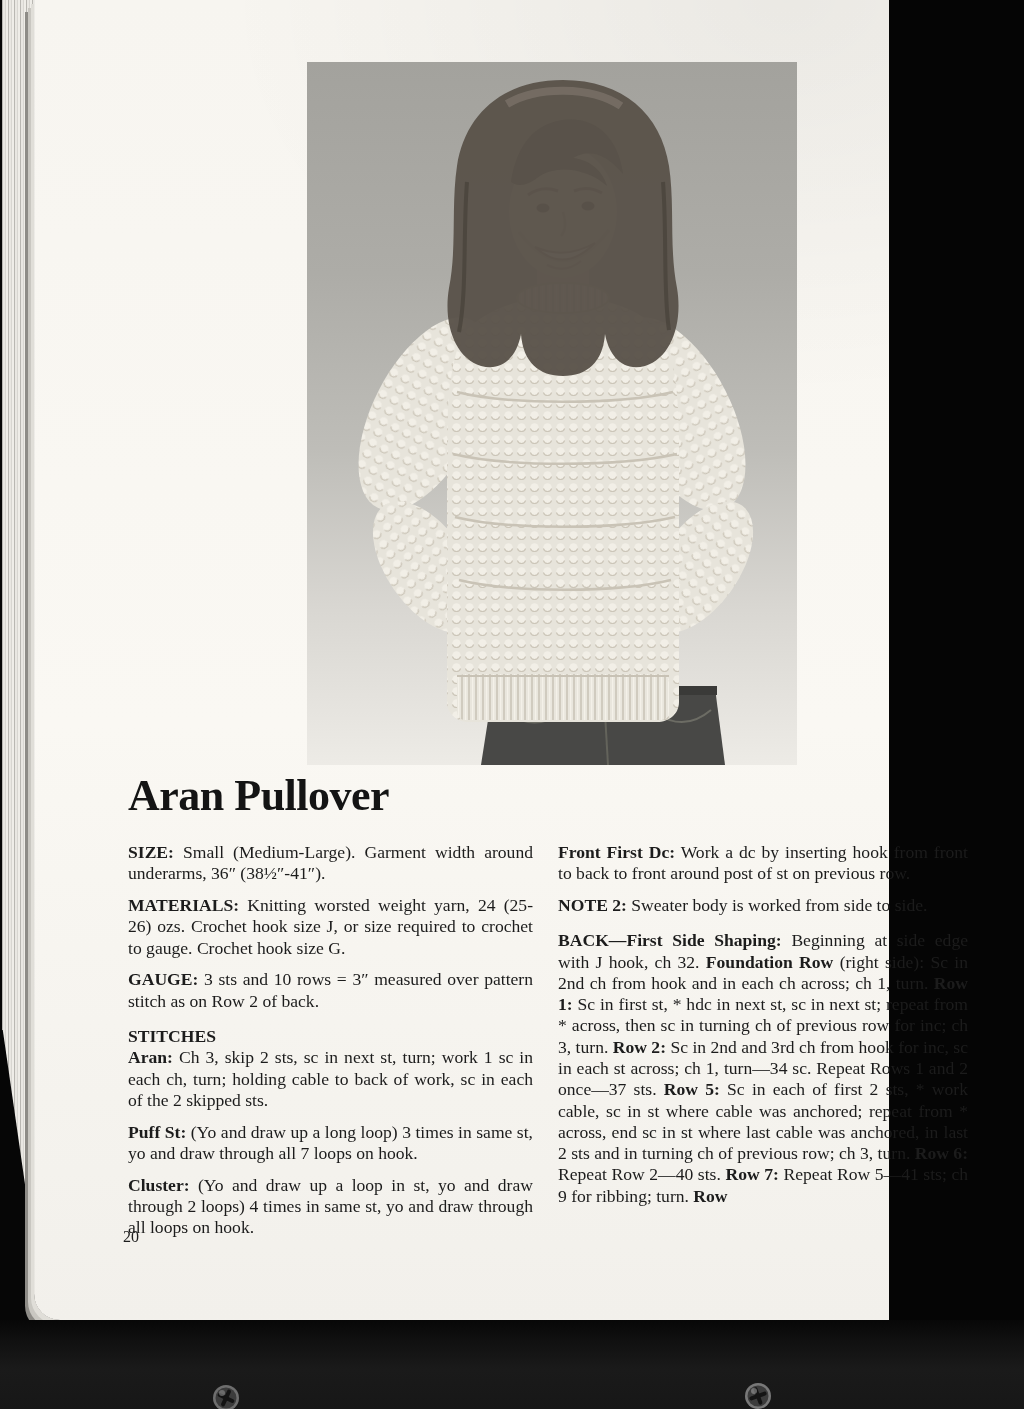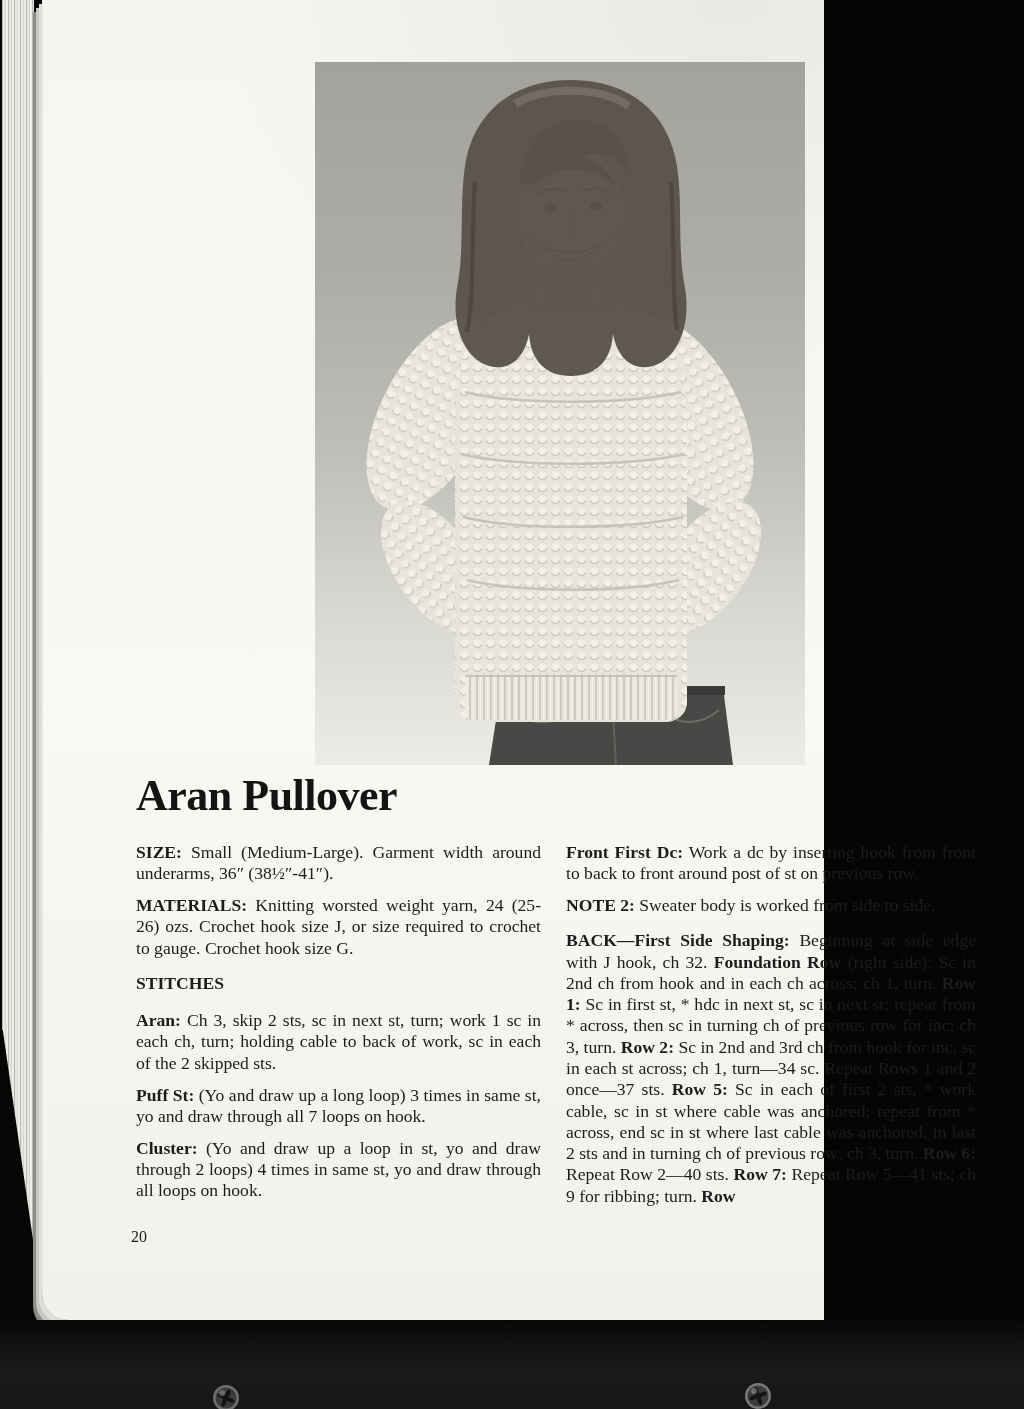--- a/index.html
+++ b/index.html
@@ -17,21 +17,21 @@
       #b9b7b2 0 1px,#e9e7e2 1px 3px,#d8d6d1 3px 4px,#efede8 4px 6px);
     border-bottom-left-radius:22px;
   }
   .left-wedge{
     position:absolute;left:0;top:1030px;width:46px;height:300px;
     background:#060606;
     clip-path:polygon(0 0, 6% 0, 100% 100%, 0 100%);
   }
   
   .page{
-    position:absolute;left:42px;top:0;width:782px;height:1320px;
+    position:absolute;left:34px;top:0;width:855px;height:1320px;
     background:
       radial-gradient(120% 55% at 88% 0%, rgba(0,0,0,0.05), transparent 55%),
       linear-gradient(90deg, rgba(0,0,0,0.045) 0 1px, transparent 1px 100%),
       linear-gradient(180deg,#f7f5f0 0%,#faf8f3 55%,#f2f0eb 100%);
     border-bottom-left-radius:26px;
     box-shadow:-3px 4px 0 #e0ded8, -6px 8px 0 #c9c7c1, -9px 12px 0 #8e8c87;
   }
   
   .deck{
     position:absolute;left:0;right:0;top:1320px;height:89px;
@@ -51,21 +51,21 @@
   }
   
   .columns{
     position:absolute;left:94px;top:842px;width:850px;
     display:flex;gap:25px;
   }
   .col{color:#1c1c1c;font-size:17.6px;line-height:1.21;text-align:justify;}
   .col-left{width:405px;}
   .col-right{width:410px;}
   .col p{margin:0 0 10.5px 0;}
-  .col p.heading{margin-bottom:16px;}
+  .col p.heading{margin-bottom:0;}
   .col p.spaced{margin-top:14px;}
   .col strong{font-weight:700;}
   .page-number{
     position:absolute;left:89px;top:1228px;
     font-size:16px;color:#1c1c1c;
   }
 </style>
 </head>
 <body>
 
@@ -150,20 +150,21 @@
       </g>
     </svg>
   </div>
 
   <div class="title">Aran Pullover</div>
 
   <div class="columns">
     <div class="col col-left">
       <p><strong>SIZE:</strong><span> Small (Medium-Large). Garment width around underarms, 36″ (38½″-41″).</span></p>
       <p><strong>MATERIALS:</strong><span> Knitting worsted weight yarn, 24 (25-26) ozs. Crochet hook size J, or size required to crochet to gauge. Crochet hook size G.</span></p>
+      <p><strong>GAUGE:</strong><span> 3 sts and 10 rows = 3″ measured over pattern stitch as on Row 2 of back.</span></p>
       <p class="heading spaced"><strong>STITCHES</strong></p>
       <p><strong>Aran:</strong><span> Ch 3, skip 2 sts, sc in next st, turn; work 1 sc in each ch, turn; holding cable to back of work, sc in each of the 2 skipped sts.</span></p>
       <p><strong>Puff St:</strong><span> (Yo and draw up a long loop) 3 times in same st, yo and draw through all 7 loops on hook.</span></p>
       <p><strong>Cluster:</strong><span> (Yo and draw up a loop in st, yo and draw through 2 loops) 4 times in same st, yo and draw through all loops on hook.</span></p>
     </div>
     <div class="col col-right">
       <p><strong>Front First Dc:</strong><span> Work a dc by inserting hook from front to back to front around post of st on previous row.</span></p>
       <p><strong>NOTE 2:</strong><span> Sweater body is worked from side to side.</span></p>
       <p class="spaced"><strong>BACK—First Side Shaping:</strong><span> Beginning at side edge with J hook, ch 32. </span><strong>Foundation Row</strong><span> (right side): Sc in 2nd ch from hook and in each ch across; ch 1, turn. </span><strong>Row 1:</strong><span> Sc in first st, * hdc in next st, sc in next st; repeat from * across, then sc in turning ch of previous row for inc; ch 3, turn. </span><strong>Row 2:</strong><span> Sc in 2nd and 3rd ch from hook for inc, sc in each st across; ch 1, turn—34 sc. Repeat Rows 1 and 2 once—37 sts. </span><strong>Row 5:</strong><span> Sc in each of first 2 sts, * work cable, sc in st where cable was anchored; repeat from * across, end sc in st where last cable was anchored, in last 2 sts and in turning ch of previous row; ch 3, turn. </span><strong>Row 6:</strong><span> Repeat Row 2—40 sts. </span><strong>Row 7:</strong><span> Repeat Row 5—41 sts; ch 9 for ribbing; turn. </span><strong>Row</strong></p>
     </div>

